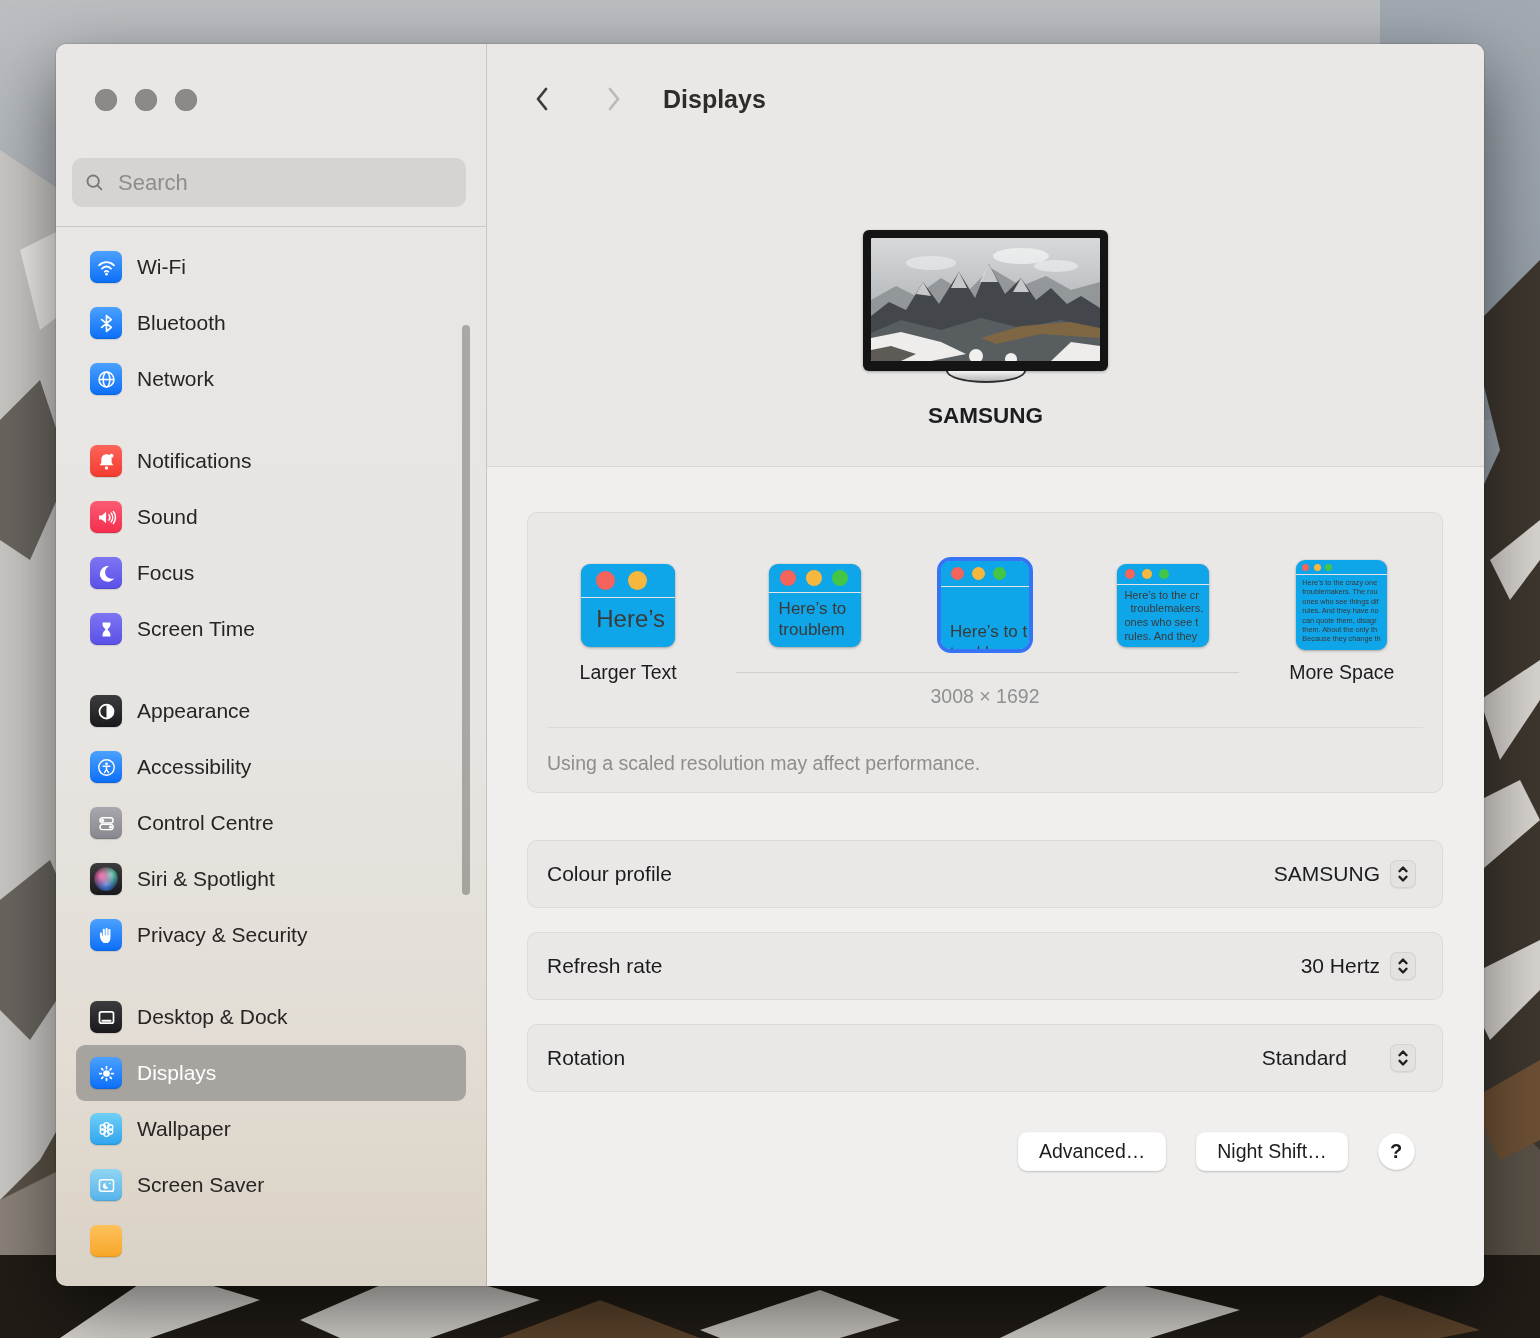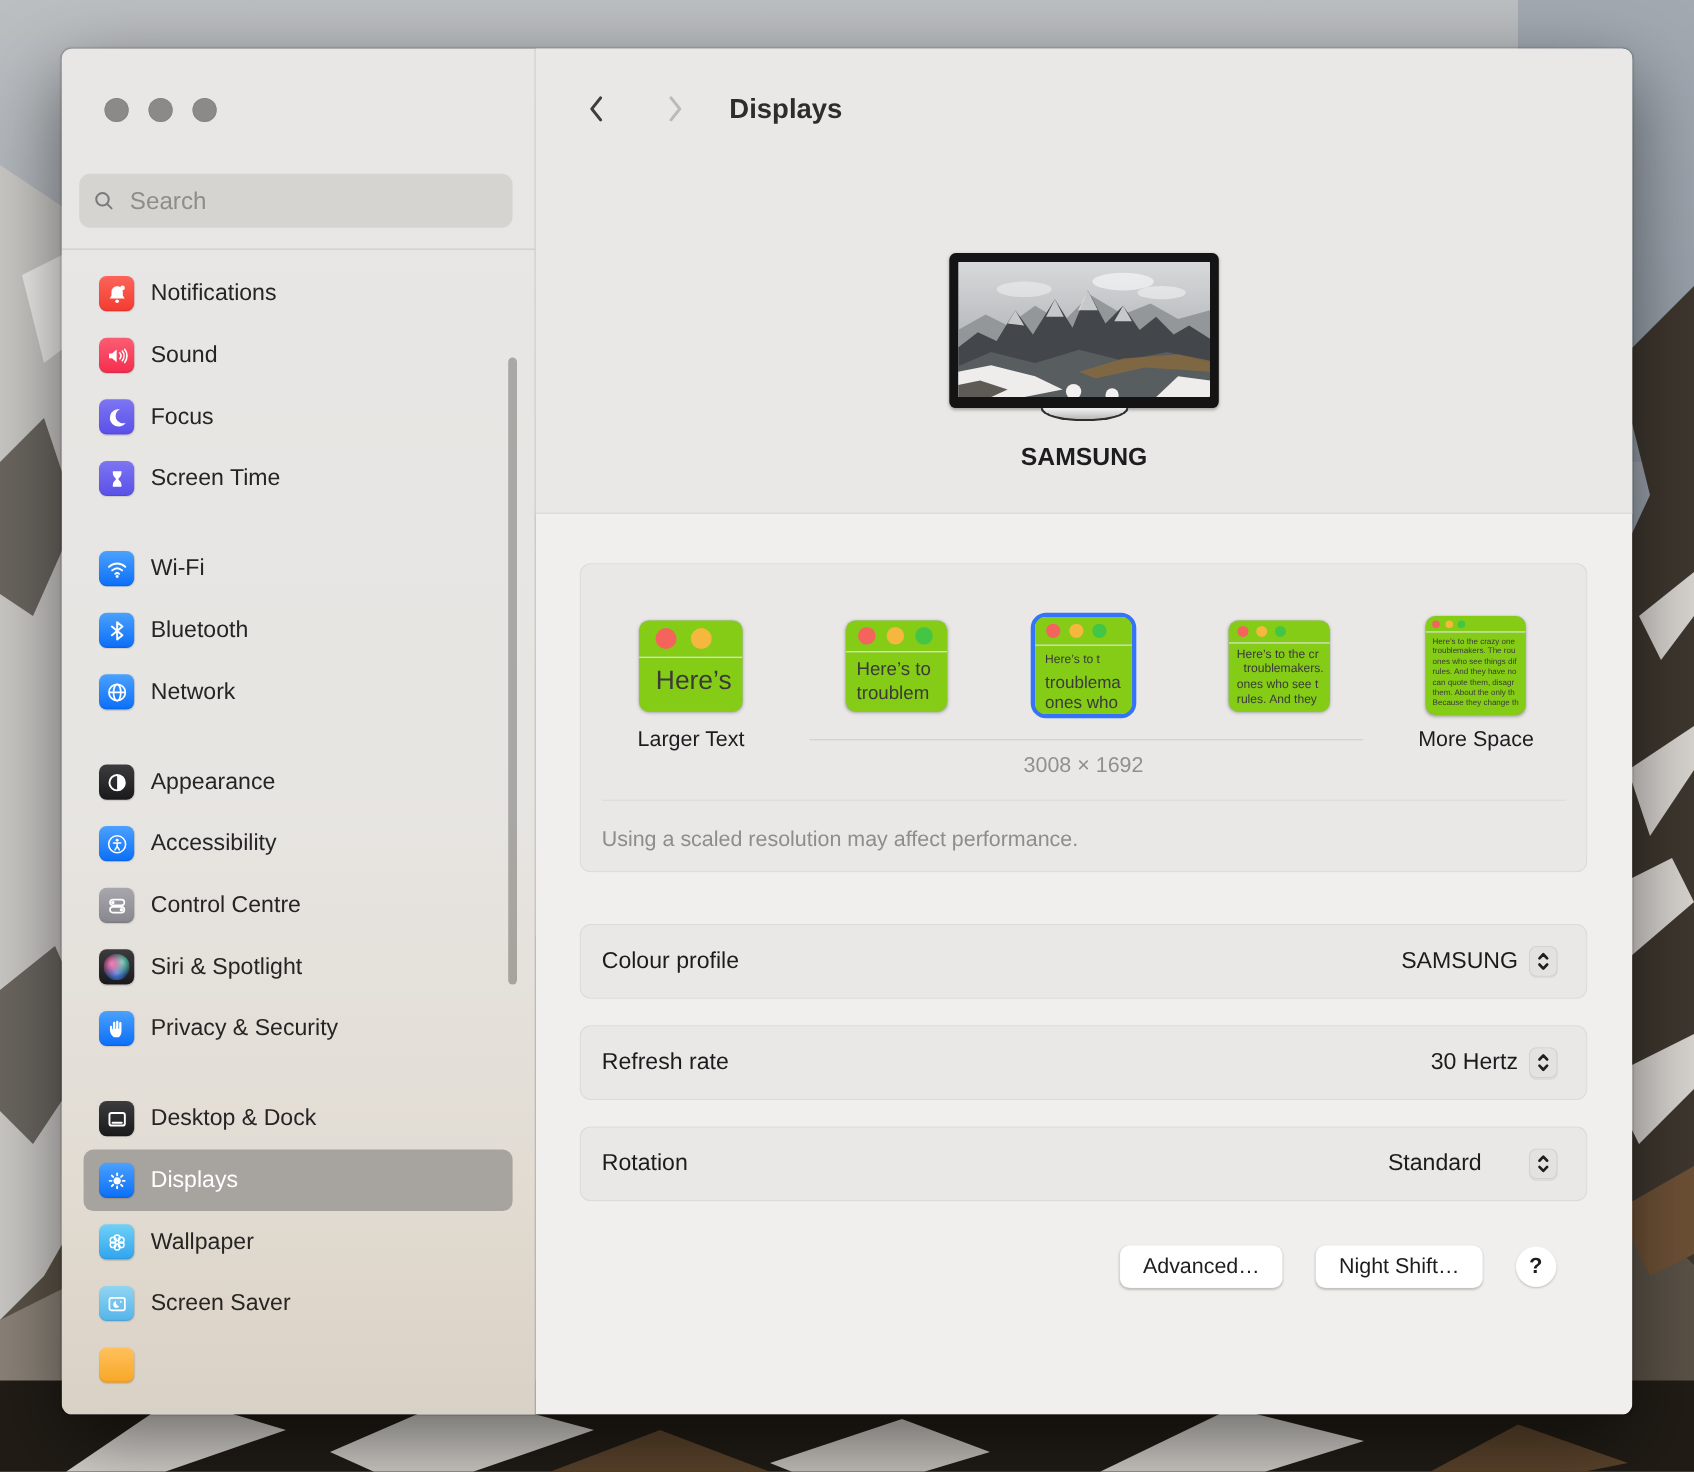--- a/index.html
+++ b/index.html
@@ -77,21 +77,21 @@
   .monitor .screen svg{display:block;width:100%;height:100%;}
   .stand{position:absolute;left:459px;top:327px;width:80px;height:12px;border:2px solid #2e2e2e;border-top:none;
          border-radius:0 0 40px 40px / 0 0 12px 12px;background:linear-gradient(180deg,#f2f2f2,#b9b9b9);box-sizing:border-box;}
   .device-name{position:absolute;top:359px;left:0;width:997px;text-align:center;font-size:22.5px;font-weight:bold;color:#1d1d1f;}
   
   .card{position:absolute;left:40px;width:916px;background:#e9e8e7;border:1px solid rgba(0,0,0,.055);
         border-radius:10px;box-sizing:border-box;}
   .card-res{top:468px;height:281px;}
   .thumb-row{position:absolute;top:40px;left:11px;right:11px;height:104px;display:flex;}
   .thumb-cell{flex:1;display:flex;align-items:center;justify-content:center;}
-  .mini{background:#84cc16;border-radius:9px;box-shadow:0 1px 3px rgba(0,0,0,.28), 0 0 0 0.5px rgba(0,0,0,.06);overflow:hidden;}
+  .mini{background:#0ea5e9;border-radius:9px;box-shadow:0 1px 3px rgba(0,0,0,.28), 0 0 0 0.5px rgba(0,0,0,.06);overflow:hidden;}
   .mini .bar{display:flex;align-items:center;border-bottom:1px solid #e6e5e4;box-sizing:border-box;}
   .dot{border-radius:50%;flex:none;}
   .d-red{background:#f4645d;} .d-yel{background:#f5b73d;} .d-grn{background:#43c645;}
   .mini .txt{color:#3b3a39;white-space:nowrap;overflow:hidden;}
   .sel-wrap{border:4px solid #3574f6;border-radius:14px;}
   .labels-row{position:absolute;top:146px;left:11px;right:11px;height:26px;display:flex;align-items:center;}
   .labels-row .thumb-cell{font-size:19.5px;color:#1c1c1e;}
   .res-line{position:absolute;top:159px;left:208px;right:203px;height:1px;background:#cfcecd;}
   .res-value{position:absolute;top:172px;left:0;width:100%;text-align:center;font-size:19.5px;color:#909090;}
   .card-div{position:absolute;top:214px;left:19px;right:19px;height:1px;background:#dcdbda;}
@@ -167,20 +167,52 @@
         <path d="M14.8 14.8l4.2 4.2" stroke="#7b7977" stroke-width="2" stroke-linecap="round"></path>
       </svg>
       <input type="text" placeholder="Search" style="">
     </div>
     <div class="side-sep"></div>
 
     <div class="nav">
 
       <div class="nav-group">
         <div class="nav-row">
+          <span class="ic ic-blue">
+            <svg viewBox="0 0 24 24" fill="none" stroke="#fff" stroke-width="2" stroke-linecap="round">
+              <path d="M3.5 9.5C8.5 4.8 15.5 4.8 20.5 9.5"></path>
+                <path d="M6.8 13.2C10 10.3 14 10.3 17.2 13.2"></path>
+              <path d="M10 16.8c1.2-1.1 2.8-1.1 4 0"></path>
+                <circle cx="12" cy="19.6" r="1.5" fill="#fff" stroke="none"></circle>
+            </svg>
+            </span>
+          <span>Wi-Fi</span>
+        </div>
+        <div class="nav-row">
+          <span class="ic ic-blue">
+            <svg viewBox="0 0 24 24" fill="none" stroke="#fff" stroke-width="2" stroke-linecap="round" stroke-linejoin="round">
+              <path d="M6.5 7.5l11 9L12 21V3l5.5 4.5-11 9"></path>
+            </svg>
+            </span>
+          <span>Bluetooth</span>
+        </div>
+        <div class="nav-row">
+          <span class="ic ic-blue">
+            <svg viewBox="0 0 24 24" fill="none" stroke="#fff" stroke-width="1.8">
+              <circle cx="12" cy="12" r="8.5"></circle>
+                <ellipse cx="12" cy="12" rx="3.8" ry="8.5"></ellipse>
+                <path d="M3.5 12h17"></path>
+            </svg>
+            </span>
+          <span>Network</span>
+        </div>
+      </div>
+
+      <div class="nav-group">
+        <div class="nav-row">
           <span class="ic ic-red">
             <svg viewBox="0 0 24 24" fill="#fff">
               <path d="M12 3.8c3.3 0 5.9 2.6 5.9 5.9v3.6l1.9 3H4.2l1.9-3V9.7c0-3.3 2.6-5.9 5.9-5.9z"></path>
               <circle cx="12" cy="19.3" r="1.9"></circle>
                 <circle cx="17.6" cy="5.4" r="2.4"></circle>
             </svg>
             </span>
           <span>Notifications</span>
         </div>
         <div class="nav-row">
@@ -202,52 +234,20 @@
             </span>
           <span>Focus</span>
         </div>
         <div class="nav-row">
           <span class="ic ic-purple">
             <svg viewBox="0 0 24 24">
                 <path fill="#fff" d="M7.5 4h9v2.2c0 2.9-2.6 4.2-3.4 5.8.8 1.6 3.4 2.9 3.4 5.8V20h-9v-2.2c0-2.9 2.6-4.2 3.4-5.8-.8-1.6-3.4-2.9-3.4-5.8z"></path>
               </svg>
             </span>
           <span>Screen Time</span>
-        </div>
-      </div>
-
-      <div class="nav-group">
-        <div class="nav-row">
-          <span class="ic ic-blue">
-            <svg viewBox="0 0 24 24" fill="none" stroke="#fff" stroke-width="2" stroke-linecap="round">
-              <path d="M3.5 9.5C8.5 4.8 15.5 4.8 20.5 9.5"></path>
-                <path d="M6.8 13.2C10 10.3 14 10.3 17.2 13.2"></path>
-              <path d="M10 16.8c1.2-1.1 2.8-1.1 4 0"></path>
-                <circle cx="12" cy="19.6" r="1.5" fill="#fff" stroke="none"></circle>
-            </svg>
-            </span>
-          <span>Wi-Fi</span>
-        </div>
-        <div class="nav-row">
-          <span class="ic ic-blue">
-            <svg viewBox="0 0 24 24" fill="none" stroke="#fff" stroke-width="2" stroke-linecap="round" stroke-linejoin="round">
-              <path d="M6.5 7.5l11 9L12 21V3l5.5 4.5-11 9"></path>
-            </svg>
-            </span>
-          <span>Bluetooth</span>
-        </div>
-        <div class="nav-row">
-          <span class="ic ic-blue">
-            <svg viewBox="0 0 24 24" fill="none" stroke="#fff" stroke-width="1.8">
-              <circle cx="12" cy="12" r="8.5"></circle>
-                <ellipse cx="12" cy="12" rx="3.8" ry="8.5"></ellipse>
-                <path d="M3.5 12h17"></path>
-            </svg>
-            </span>
-          <span>Network</span>
         </div>
       </div>
 
       <div class="nav-group">
         <div class="nav-row">
           <span class="ic ic-black">
             <svg viewBox="0 0 24 24" fill="none">
                 <circle cx="12" cy="12" r="8" stroke="#fff" stroke-width="2"></circle>
               <path fill="#fff" d="M12 4a8 8 0 0 1 0 16z"></path>
               </svg>
@@ -413,21 +413,21 @@
         </div>
         <div class="thumb-cell">
           <div class="sel-wrap">
             <div class="mini" style="width:88px;height:88px;box-shadow:none;border-radius:9px;">
               <div class="bar" style="height:26px;gap:8px;padding-left:10px;">
                 <span class="dot d-red" style="width:13px;height:13px;"></span>
                 <span class="dot d-yel" style="width:13px;height:13px;"></span>
                 <span class="dot d-grn" style="width:13px;height:13px;"></span>
               </div>
               <div style="padding:4px 0 0 9px;">
-                <div class="txt" style="font-size:11px;line-height:19.5px;">Here’s to t</div>
+                <div class="txt" style="font-size:17px;line-height:19.5px;margin-top:31px;">Here’s to t</div>
                 <div class="txt" style="font-size:15.5px;line-height:19.5px;">troublema</div>
                 <div class="txt" style="font-size:15.5px;line-height:19.5px;">ones who</div>
               </div>
             </div>
           </div>
         </div>
         <div class="thumb-cell">
           <div class="mini" style="width:92px;height:83px;">
             <div class="bar" style="height:21px;gap:7px;padding-left:8px;">
               <span class="dot d-red" style="width:10px;height:10px;"></span>

